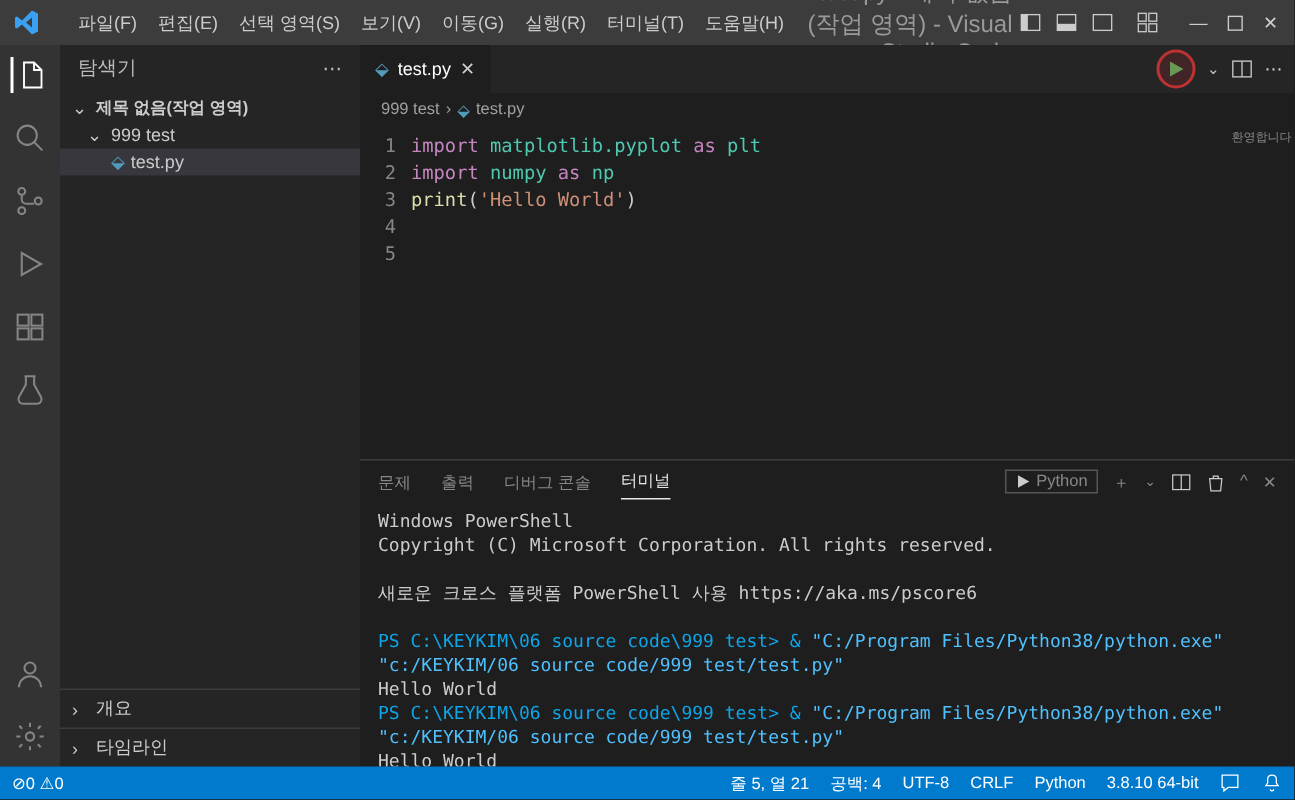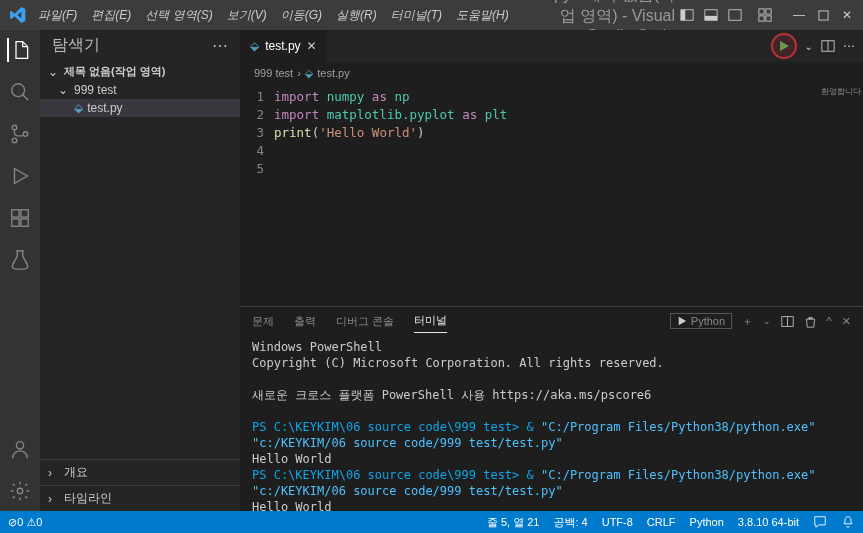--- a/index.html
+++ b/index.html
@@ -1,30 +1,30 @@
 <!DOCTYPE html>
 <html><head>
 <meta charset="utf-8">
 <style>
 * { margin: 0; padding: 0; box-sizing: border-box; }
 body { font-family: "Segoe UI", sans-serif; font-size: 12px; background: #1e1e1e; color: #ccc; width: 863px; height: 533px; overflow: hidden; display: flex; flex-direction: column; }
 .titlebar { height: 30px; background: #3c3c3c; display: flex; align-items: center; padding: 0 8px; gap: 4px; }
 .titlebar .logo { width: 20px; height: 20px; display:flex; align-items:center; justify-content:center; }
-.menubar { display: flex; gap: 2px; margin-left: 0; font-style: italic; }
+.menubar { display: flex; gap: 2px; margin-left: 14px; }
 .menubar span { padding: 4px 6px; color: #ccc; cursor: pointer; }
 .title-center { flex: 1; text-align: right; color: #999; font-size: 16px; }
 .winctrls { display: flex; gap: 8px; align-items: center; }
 .winctrls .icn { width: 16px; height: 16px; display: flex; align-items: center; justify-content: center; color: #ccc; }
 .main { flex: 1; display: flex; min-height: 0; }
 .activitybar { width: 40px; background: #333; display: flex; flex-direction: column; align-items: center; padding-top: 8px; gap: 18px; }
 .activitybar .aicn { width: 24px; height: 24px; color: #858585; display: flex; align-items: center; justify-content: center; cursor: pointer; }
 .activitybar .aicn.active { color: #fff; border-left: 2px solid #fff; margin-left: -2px; padding-left: 2px; }
 .activitybar .spacer { flex: 1; }
 .sidebar { width: 200px; background: #252526; display: flex; flex-direction: column; }
-.sbhead { height: 30px; display: flex; align-items: center; padding: 0 12px; color: #bbb; font-size: 16px; justify-content: space-between; }
+.sbhead { height: 30px; display: flex; align-items: center; padding: 0 12px; color: #bbb; font-size: 13px; justify-content: space-between; }
 .sbsection { padding: 2px 0; }
 .sbrow { display: flex; align-items: center; padding: 2px 8px; color: #ccc; font-size: 12px; cursor: pointer; gap: 4px; }
 .sbrow.indent1 { padding-left: 18px; }
 .sbrow.indent2 { padding-left: 34px; }
 .sbrow.selected { background: #37373d; }
 .sbtwisty { width: 12px; display: inline-block; }
 .sbbottom { padding: 0; }
 .sbbottom .sbrow { border-top: 1px solid #3c3c3c; padding: 4px 8px; }
 .editorarea { flex: 1; display: flex; flex-direction: column; background: #1e1e1e; min-width: 0; }
 .tabs { height: 32px; background: #252526; display: flex; align-items: stretch; }
@@ -231,22 +231,22 @@
     </div>
     <div class="codearea">
       <div class="gutter" id="gutter">
           <div>1</div>
           <div>2</div>
           <div>3</div>
           <div>4</div>
           <div>5</div>
         </div>
       <div class="code" id="code">
+          <div class="line"><span class="kw">import </span><span class="mod">matplotlib.pyplot</span><span class="kw"> as </span><span class="alias">plt</span></div>
           <div class="line"><span class="kw">import </span><span class="mod">numpy</span><span class="kw"> as </span><span class="alias">np</span></div>
-          <div class="line"><span class="kw">import </span><span class="mod">matplotlib.pyplot</span><span class="kw"> as </span><span class="alias">plt</span></div>
           <div class="line"></div>
           <div class="line"><span class="fn">print</span><span>(</span><span class="str">'Hello World'</span><span>)</span></div>
         </div>
       <div class="minimap">
           <div style="color:#888;font-size:8px;text-align:right">환영합니다</div>
         </div>
     </div>
 
     <div class="panel">
       <div class="paneltabs">

